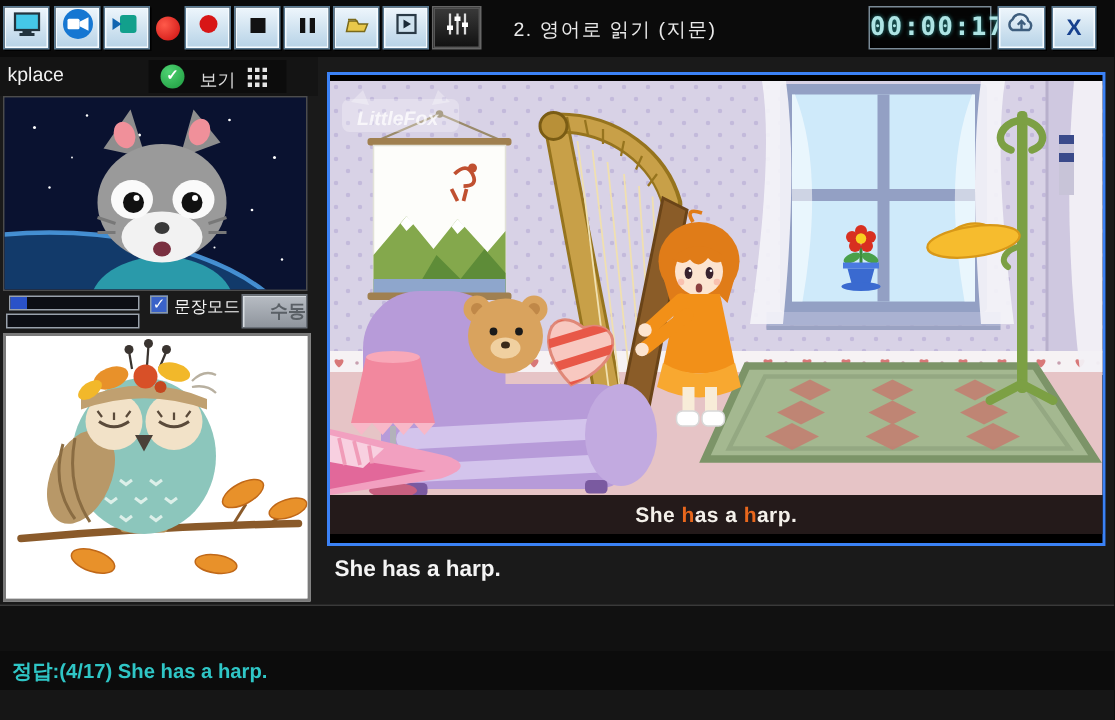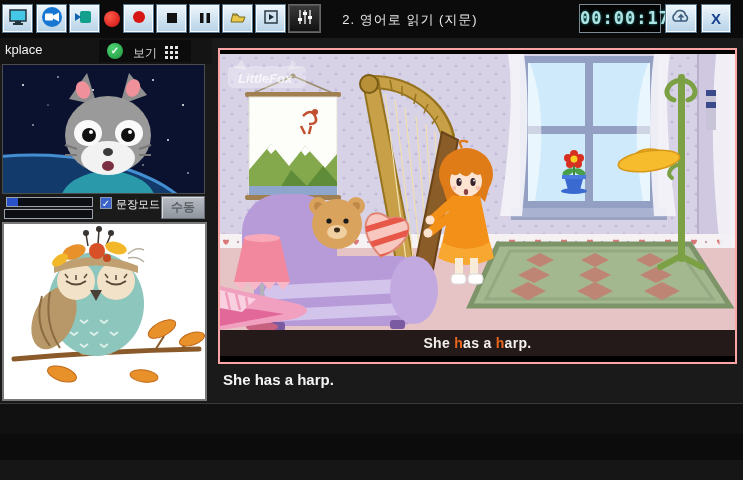--- a/index.html
+++ b/index.html
@@ -38,27 +38,27 @@
   .pbar { position:absolute; height:10px; background:#0c0e14; border:1px solid #9aa2ac; }
   .pbar1 { left:6px; top:197px; width:87px; } .pbar2 { left:4px; top:209px; width:89px; }
   .pbar1 .fill { width:11px; height:100%; background:#2a52c8; }
   .cb { display:inline-block; width:12px; height:12px; border:1px solid #8a9aa8; text-align:center;
         line-height:11px; font-size:10px; }
   .cb-sentence { position:absolute; left:100px; top:197px; background:#3a62c8; color:#fff; }
   .lbl-sentence { position:absolute; left:116px; top:197px; color:#f4f4f4; font-size:11px; font-weight:normal; }
   .btn-manual { position:absolute; left:161px; top:196px; width:44px; height:23px;
                 background:linear-gradient(#b8bdc4,#8f959d); border:1px solid #6a7078;
                 box-shadow:inset 1px 1px 0 #d8dde2; color:#5a6066; font-size:12px; font-weight:bold;
-                text-align:center; line-height:21px; }
+                text-align:right; line-height:21px; }
   .owl-box { position:absolute; left:2px; top:222px; width:205px; height:179px; background:#ffffff;
              border:2px solid #7a7a7a; }
 
   
   .video { position:absolute; left:218px; top:48px; width:519px; height:316px;
-           border:2px solid #fca5a5; background:#000; }
+           border:2px solid #3b82f6; background:#000; }
   .scene { position:absolute; left:0; top:4px; width:515px; height:276px; }
   .vsub { position:absolute; left:0; top:280px; width:515px; height:26px; background:#241a1a;
           color:#f4f0ea; font-size:14px; font-weight:bold; text-align:center; line-height:26px; letter-spacing:.3px; }
   .vsub .hl { color:#e8671d; }
   .caption { position:absolute; left:223px; top:371px; color:#f4f4f4; font-size:15px; font-weight:bold; }
 
   
   .bottombar { position:absolute; left:0; top:403px; width:743px; height:31px; background:#111111;
                border-top:1px solid #3a3a3a; }
 
@@ -488,16 +488,17 @@
     
     
     
     
     
     
     
   </div>
 
   <div class="statusbar">
+    <div class="answer">정답:(4/17) She has a harp.</div>
     <div class="lower"></div>
   </div>
 
 </div>
 
 </body></html>

